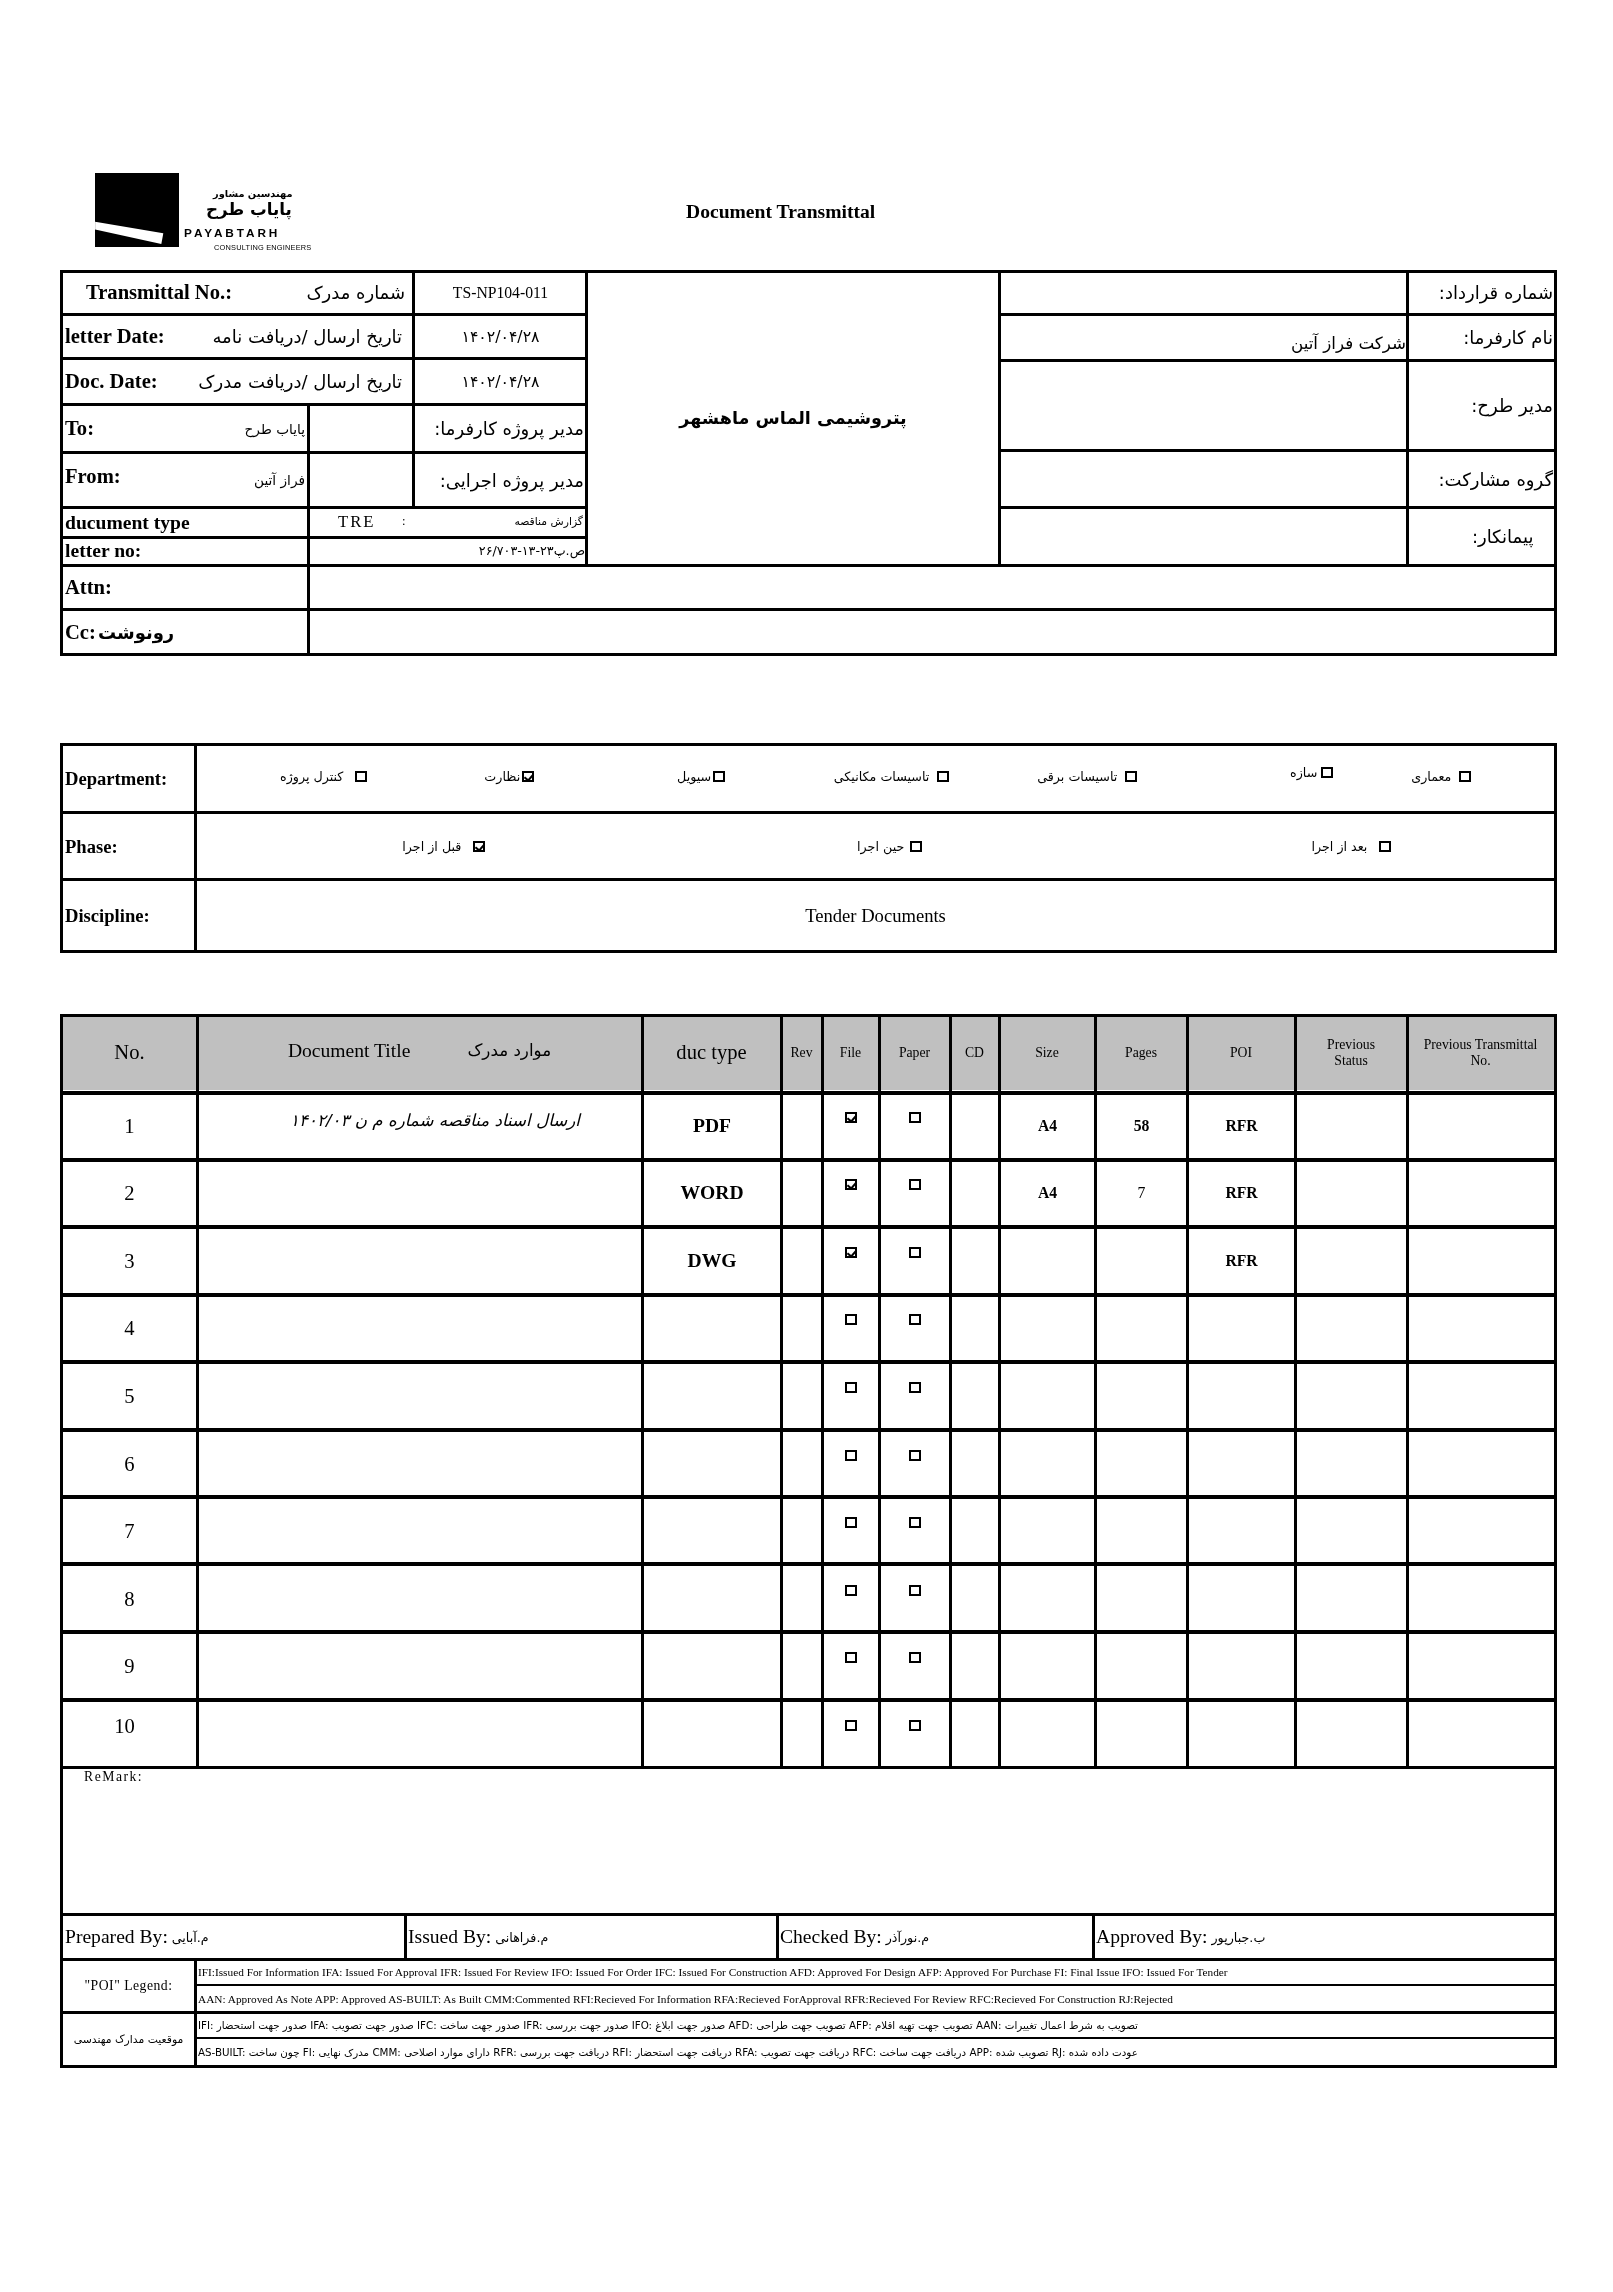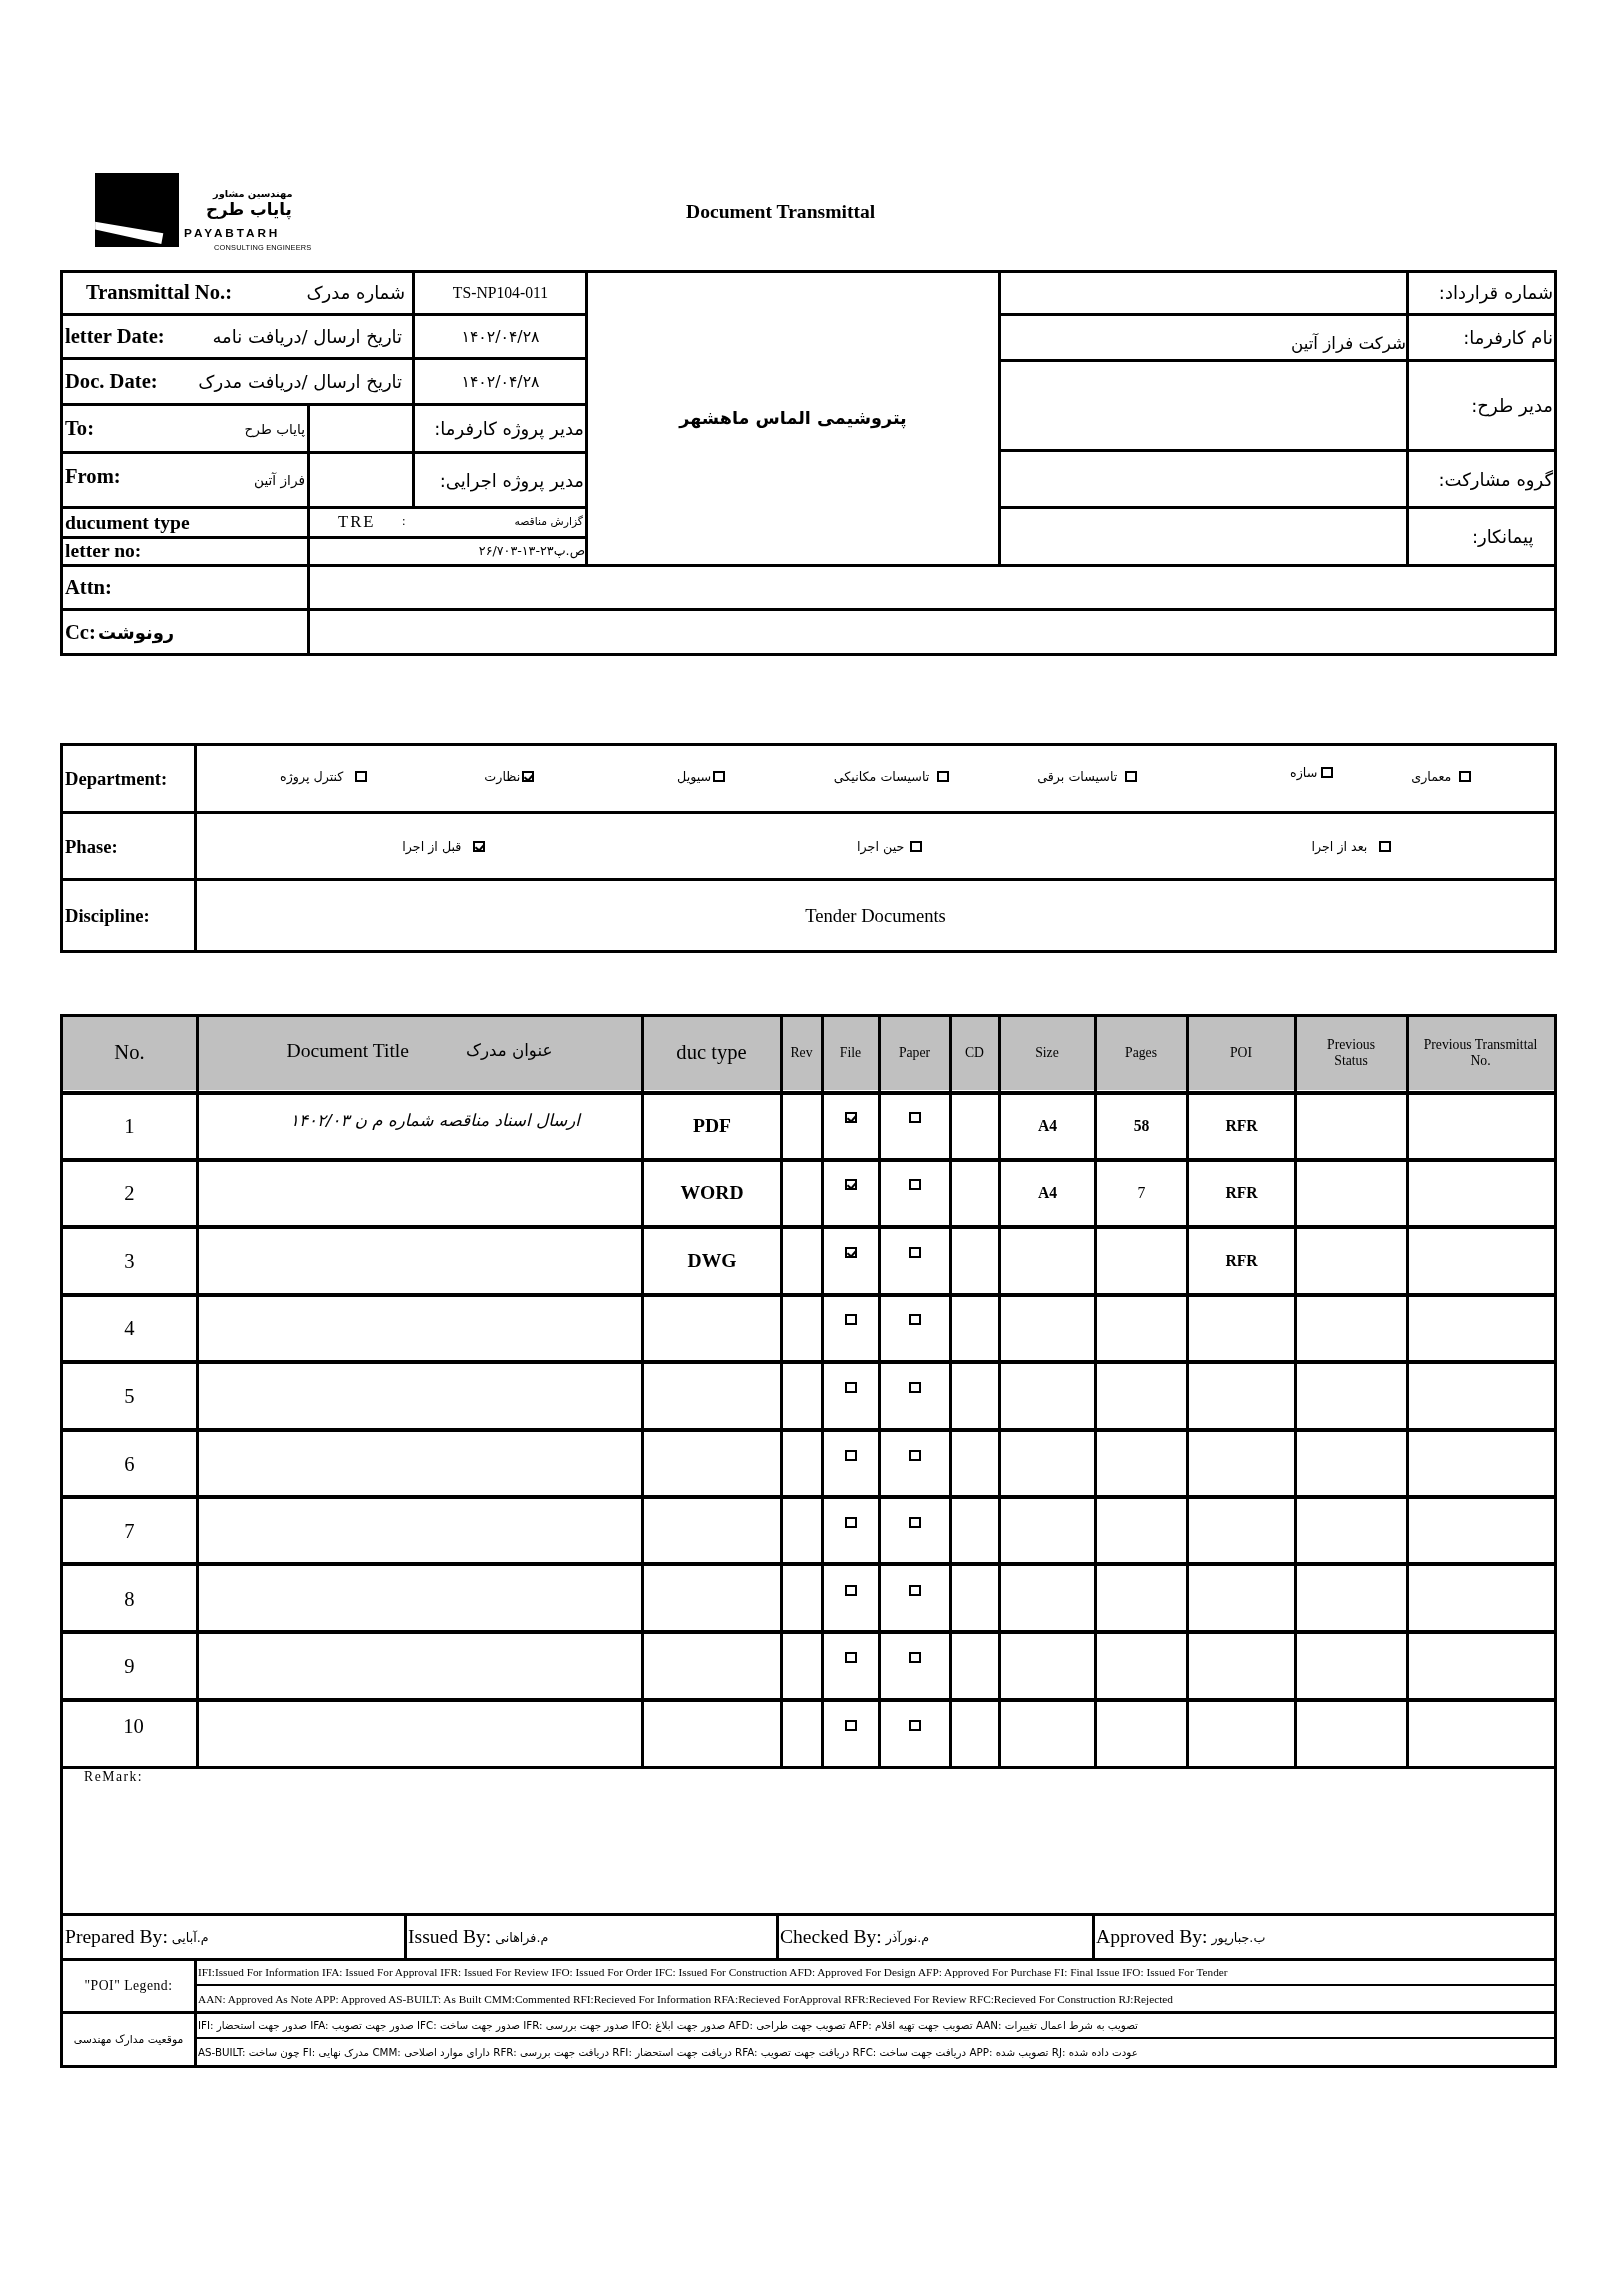--- a/index.html
+++ b/index.html
@@ -276,21 +276,21 @@
     <div class="line-h" style="left: 60px; width: 1497px; top: 1428px; height: 3.9px;"></div>
     <div class="line-h" style="left: 60px; width: 1497px; top: 1495px; height: 3.9px;"></div>
     <div class="line-h" style="left: 60px; width: 1497px; top: 1562px; height: 3.9px;"></div>
     <div class="line-h" style="left: 60px; width: 1497px; top: 1630px; height: 3.9px;"></div>
     <div class="line-h" style="left: 60px; width: 1497px; top: 1698px; height: 3.9px;"></div>
   </div>
 
 <div class="th en" style="left:63px; top:1016px; width:133px; height:74px; font-size:20.6px;">No.</div>
 <div class="th" style="left:198px; top:1016px; width:443px; height:74px; gap:57px; padding-bottom:3.9px;">
   <span class="en" style="font-size:19.6px;">Document Title</span>
-  <span class="fa" style="font-size:16.7px;">عنوان مدرک</span>
+  <span class="fa" style="font-size:16.7px;">موارد مدرک</span>
 </div>
 <div class="th en" style="left:643px; top:1016px; width:137px; height:74px; font-size:20.6px;">duc type</div>
 <div class="th en" style="left:782px; top:1016px; width:39px; height:74px;">Rev</div>
 <div class="th en" style="left:823px; top:1016px; width:55px; height:74px;">File</div>
 <div class="th en" style="left:880px; top:1016px; width:69px; height:74px;">Paper</div>
 <div class="th en" style="left:951px; top:1016px; width:47px; height:74px;">CD</div>
 <div class="th en" style="left:1000px; top:1016px; width:94px; height:74px;">Size</div>
 <div class="th en" style="left:1096px; top:1016px; width:90px; height:74px;">Pages</div>
 <div class="th en" style="left:1188px; top:1016px; width:106px; height:74px;">POI</div>
 <div class="th en" style="left:1296px; top:1016px; width:110px; height:74px; padding:0 21.6px;">Previous Status</div>
@@ -633,21 +633,21 @@
         <span class="en" style="font-size: 15.7px; font-weight: bold;"></span>
       </div>
       <div class="td" style="left: 1297px; width: 109px; top: 1634px; height: 64px;">
         <span class="en" style="font-size: 15.7px; font-weight: bold;"></span>
       </div>
       <div class="td" style="left: 1408px; width: 146px; top: 1634px; height: 64px;">
         <span class="en" style="font-size: 15.7px; font-weight: bold;"></span>
       </div>
     </div>
     <div>
-      <div class="td" style="left: 67px; width: 133px; top: 1702px; height: 48px;">
+      <div class="td" style="left: 58px; width: 133px; top: 1702px; height: 48px;">
         <span class="en" style="font-size: 20.6px;">10</span>
       </div>
       <div class="td" style="left: 199px; width: 442px; top: 1702px; height: 64px; align-items: flex-start; padding-top: 15.7px;">
         <span class="fa" style="font-size: 16.7px; font-style: italic;"></span>
       </div>
       <div class="td" style="left: 644px; width: 136px; top: 1702px; height: 64px;">
         <span class="en" style="font-size: 19.6px; font-weight: bold;"></span>
       </div>
       <div class="td" style="left: 783px; width: 38px; top: 1702px; height: 64px;">
         <span class="en" style="font-size: 15.7px; font-weight: bold;"></span>

